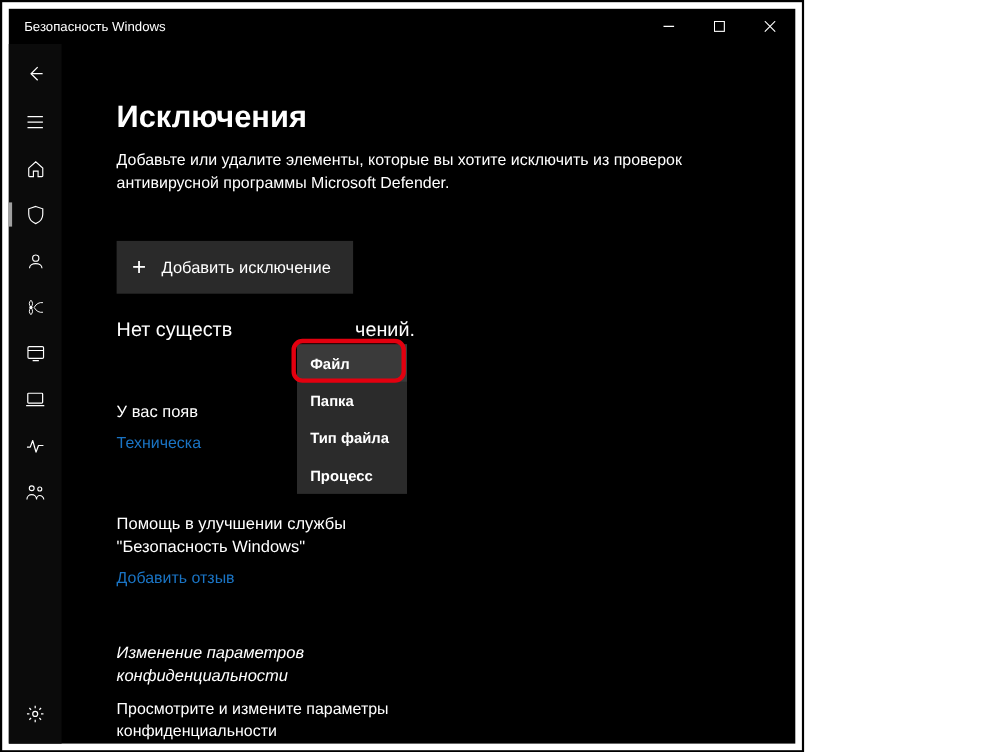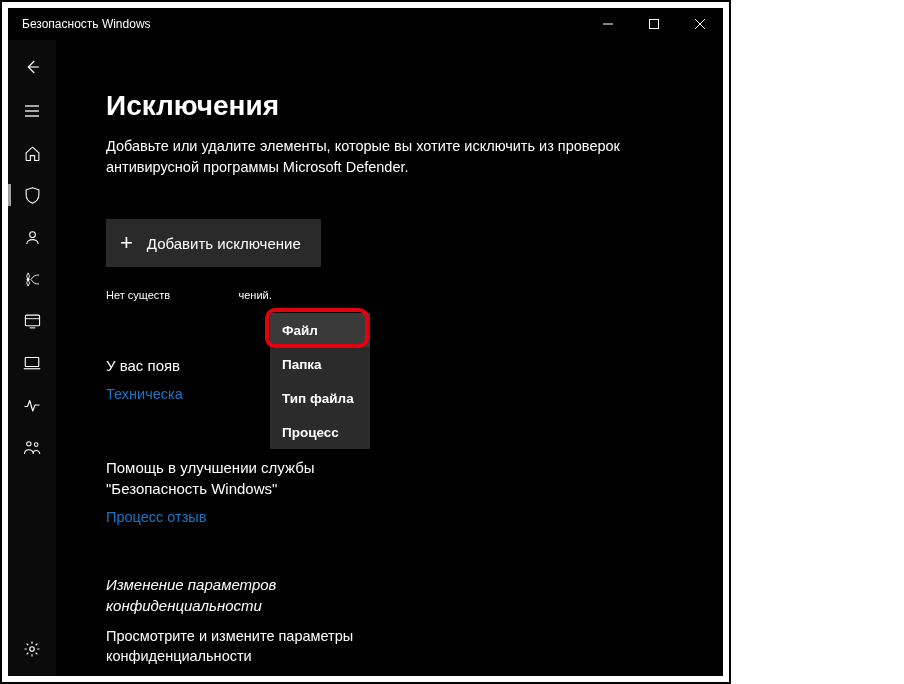--- a/index.html
+++ b/index.html
@@ -39,21 +39,21 @@
     color:#fff;
   }
   h1.page-title { font-weight: 700; font-size: 28px; margin-top: 38px; margin-bottom: 14px; }
   .page-desc { font-size: 14.5px; color:#fff; line-height: 1.45; max-width: 740px; margin-bottom: 41px; }
   .add-btn {
     display:inline-flex; align-items:center; gap: 14px;
     background:#2a2a2a; color:#fff; border:none; padding: 0 20px 0 14px;
     height: 48px; font-size: 15px; cursor:pointer;
   }
   .add-btn .plus { font-size: 22px; font-weight: 300; line-height: 1; }
-  .status-line { margin-top: 22px; font-size: 11px; }
+  .status-line { margin-top: 22px; font-size: 18px; }
   .section { margin-top: 54px; max-width: 290px; }
   .section-title { font-size: 15px; margin-bottom: 6px; line-height:1.4; }
   .section-link { color:#1a74c4; font-size: 14.5px; text-decoration: none; display:inline-block; margin-top:4px; }
   .section3 { margin-top: 48px; max-width: 300px; }
   .section3-title { font-size: 15px; line-height:1.4; margin-bottom:10px;font-style:italic; }
   .section3-desc { font-size: 14.5px; color:#fff; line-height:1.4; }
 
   
   .dropdown {
     position: absolute; left: 214px; top: 273px; width: 100px;
@@ -189,21 +189,21 @@
 
         <div class="section">
           <div class="section-title">
             <span>У вас появ</span><span style="visibility:hidden">ились вопрос</span><span>ы?</span>
           </div>
           <a class="section-link"><span>Техническа</span></a>
         </div>
 
         <div class="section">
           <div class="section-title">Помощь в улучшении службы "Безопасность Windows"</div>
-          <a class="section-link">Процесс отзыв</a>
+          <a class="section-link">Добавить отзыв</a>
         </div>
 
         <div class="section3">
           <div class="section3-title">Изменение параметров конфиденциальности</div>
           <div class="section3-desc">Просмотрите и измените параметры конфиденциальности</div>
         </div>
 
         
         <div class="dropdown">
           <div class="dropdown-item hover">Файл</div>

